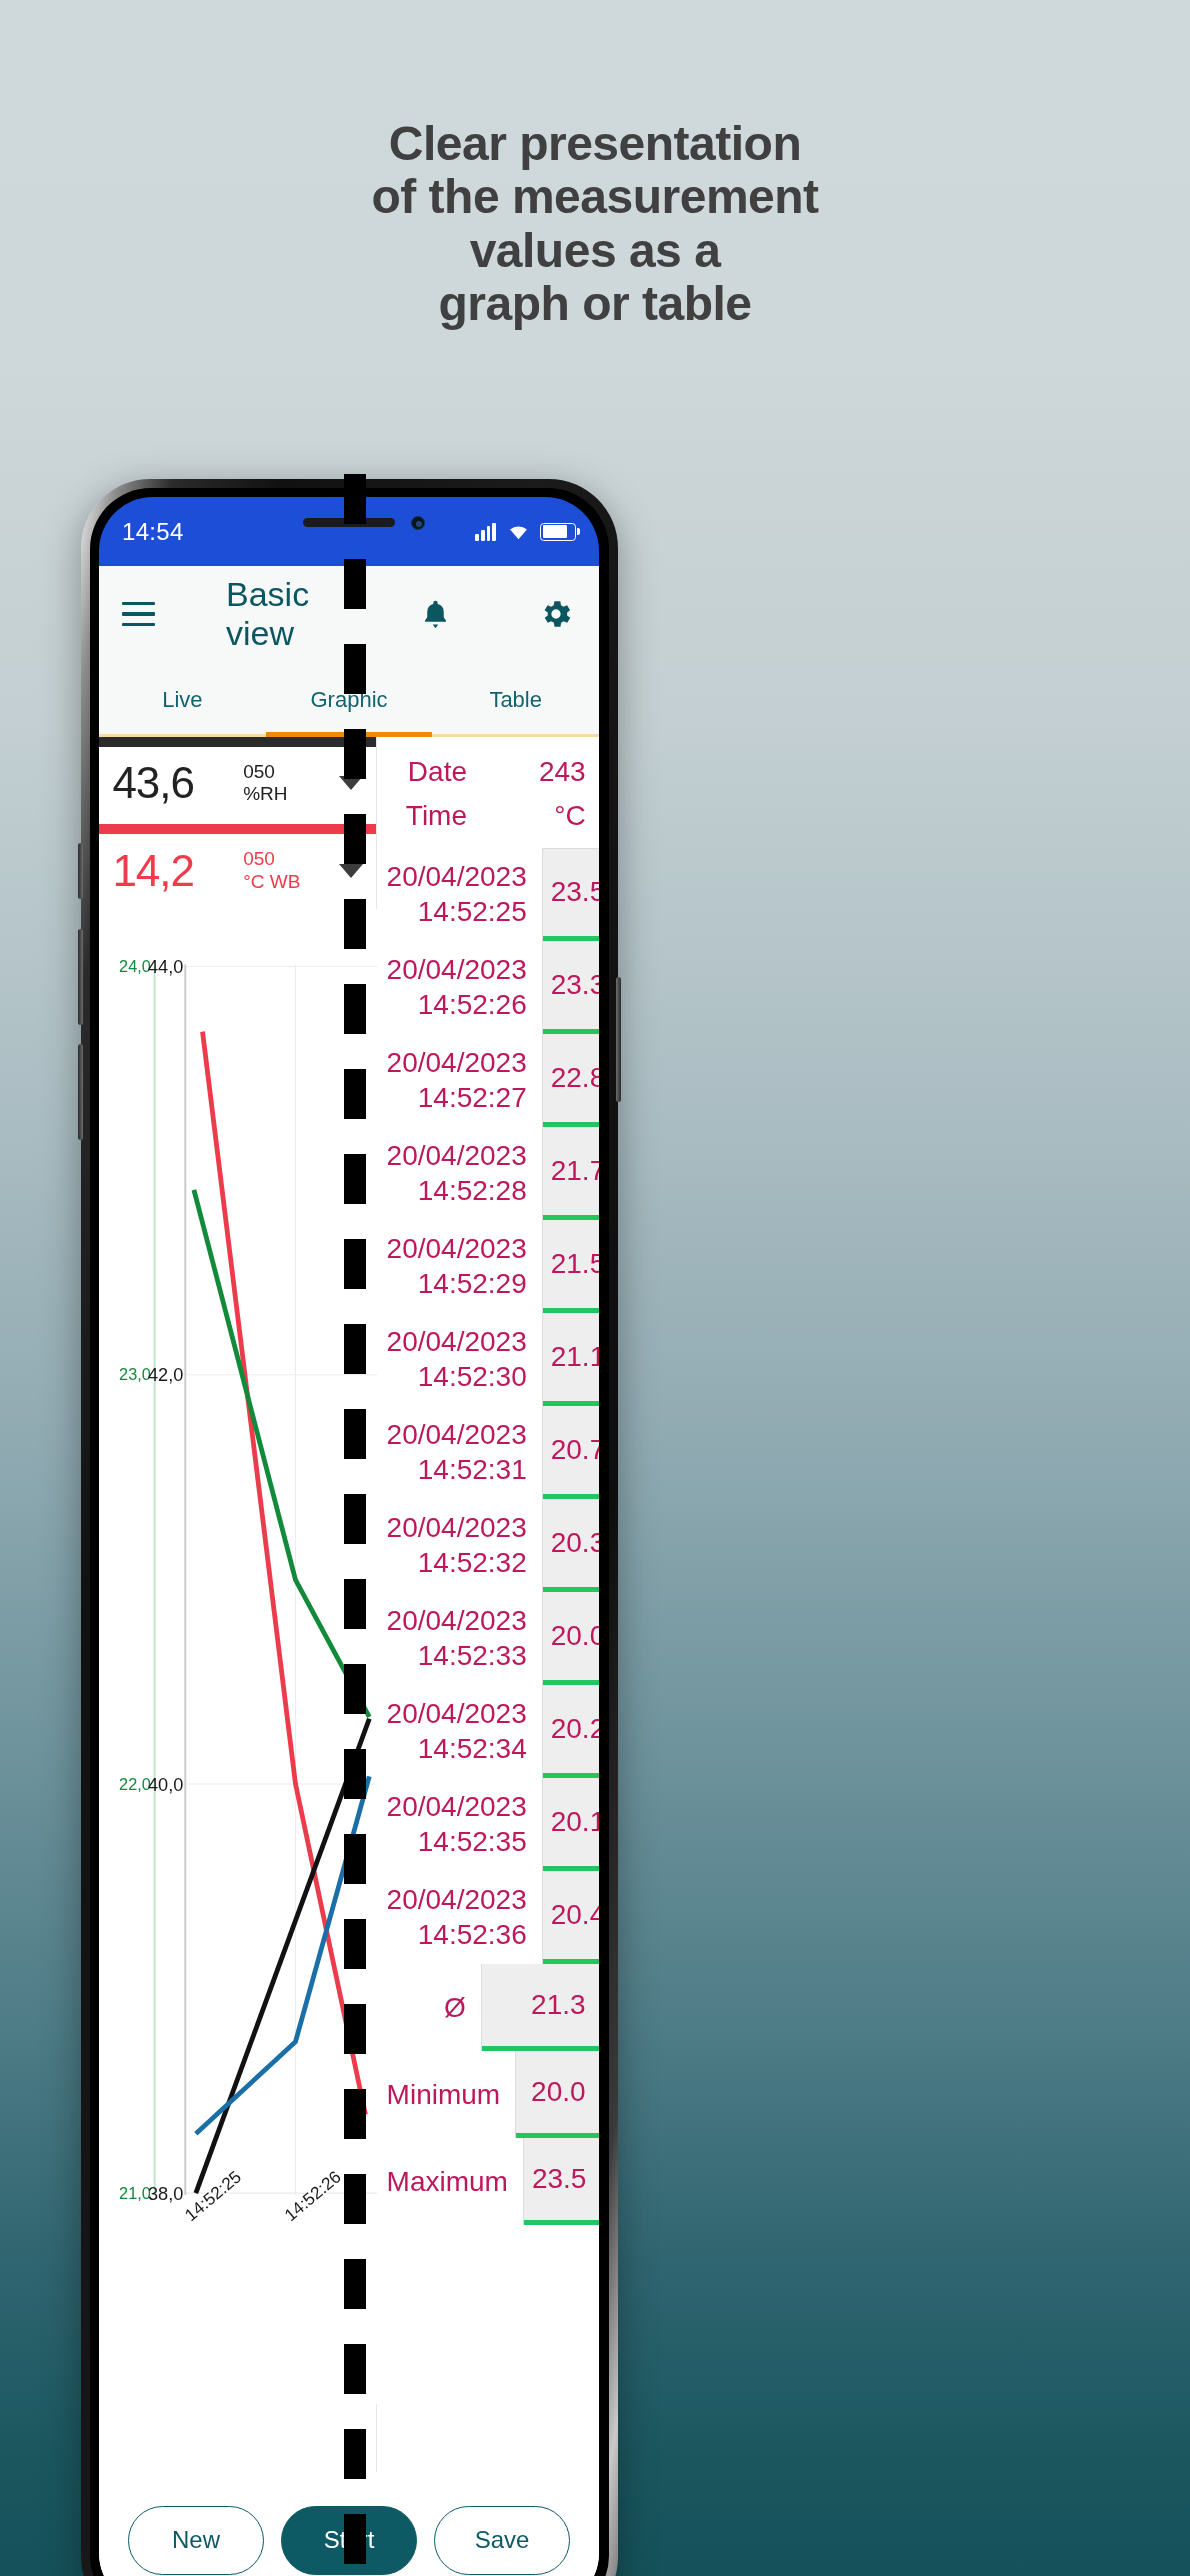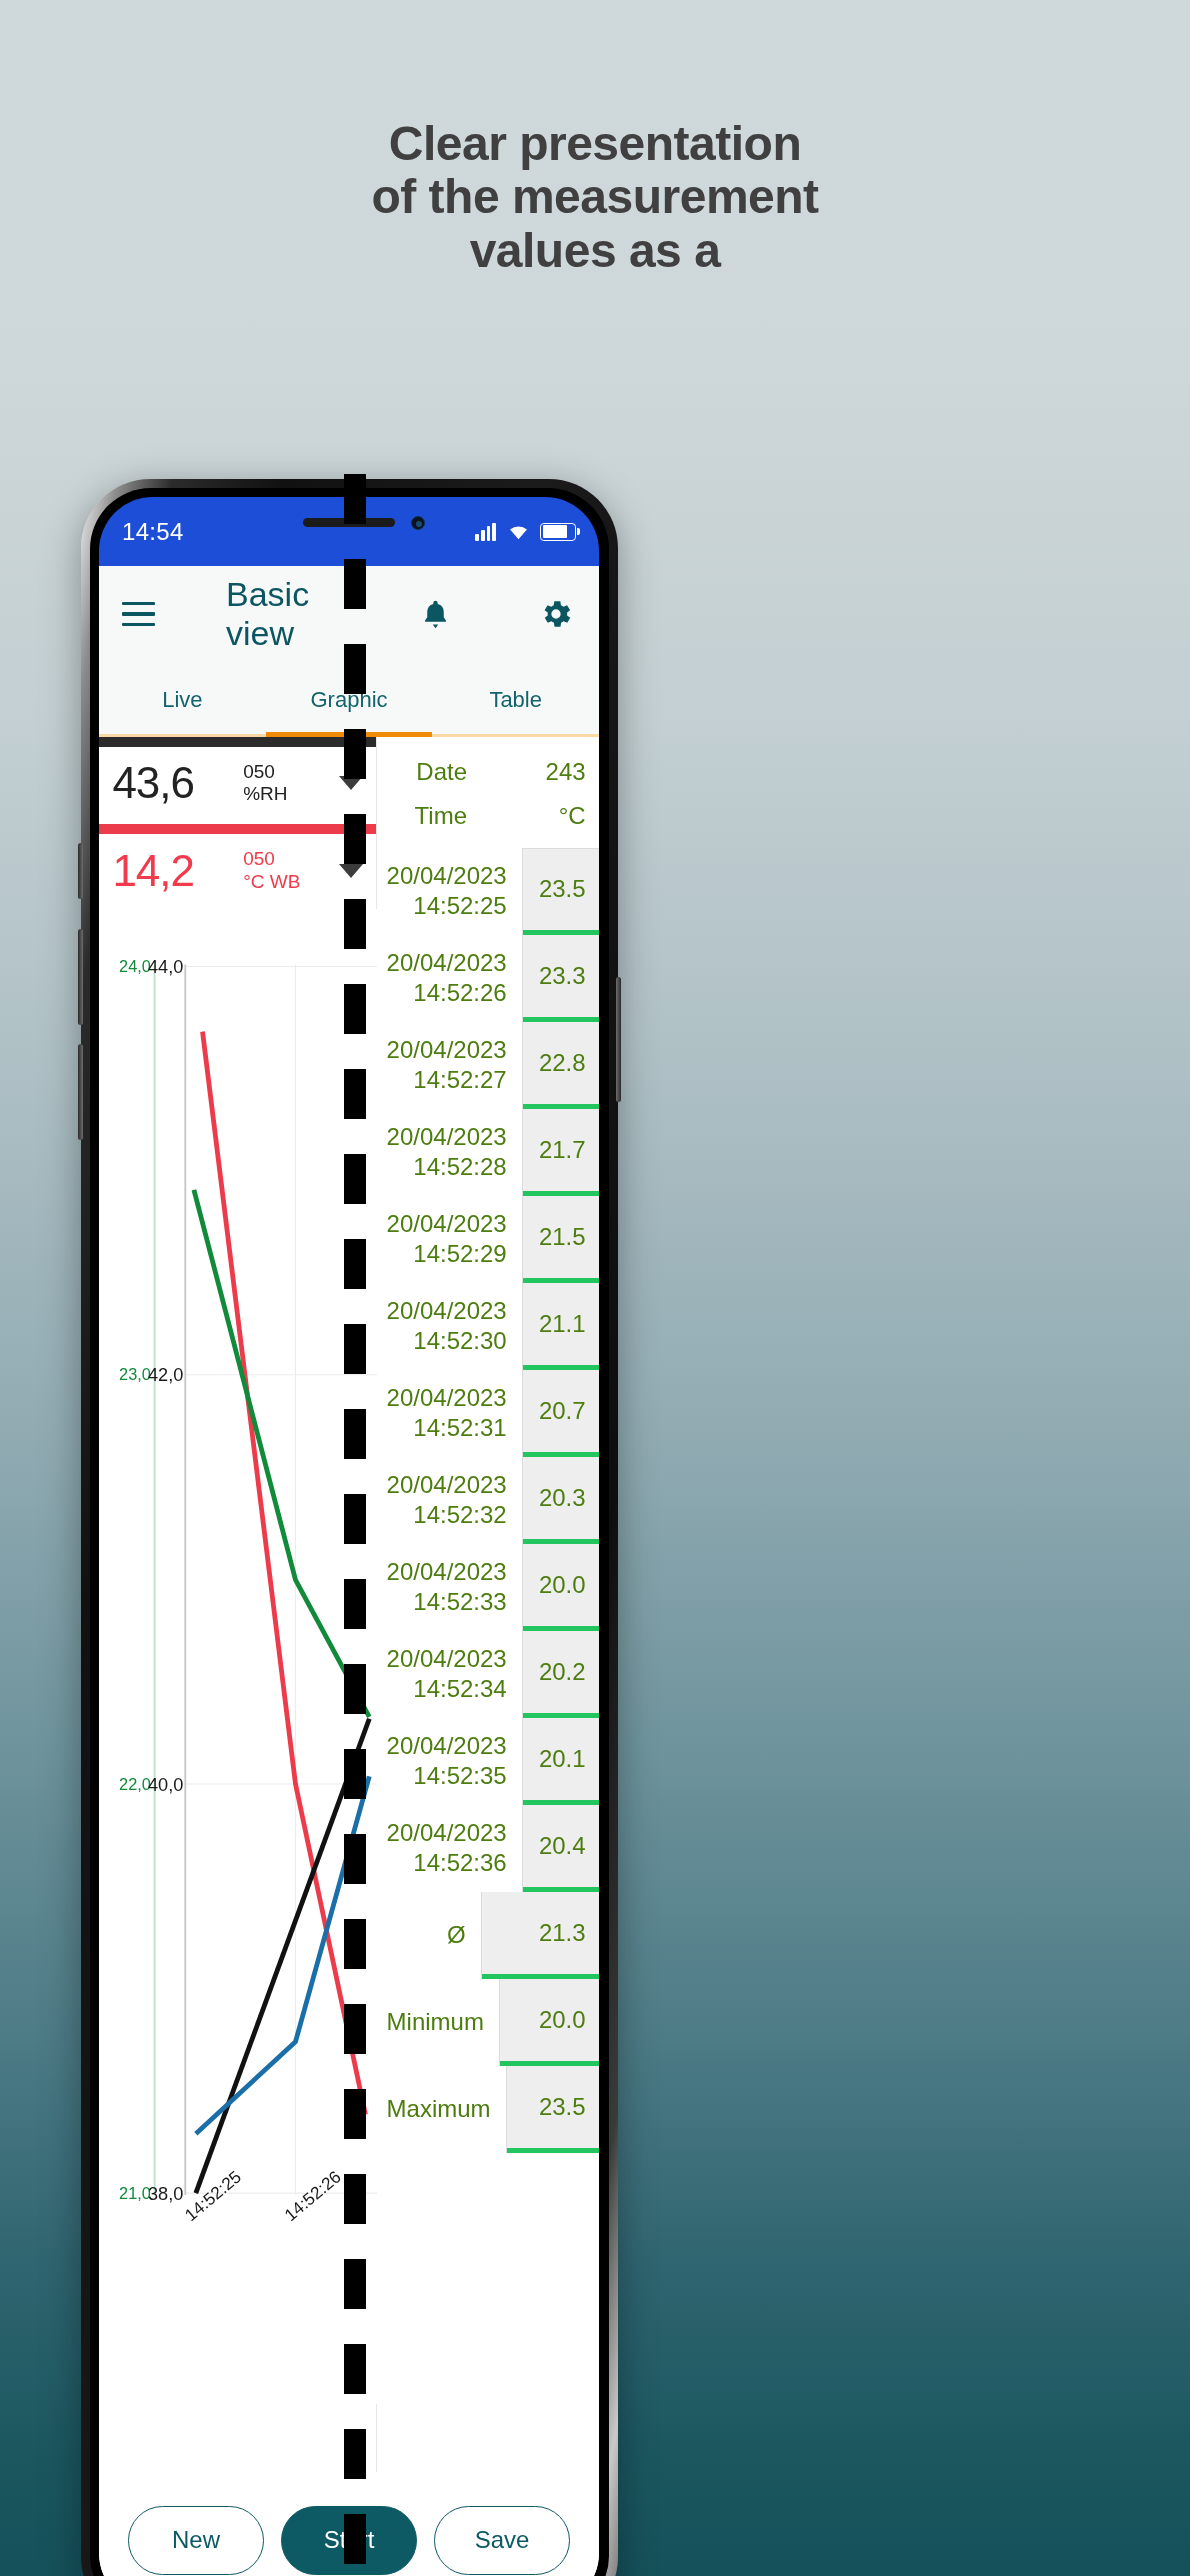--- a/index.html
+++ b/index.html
@@ -304,22 +304,22 @@
     width: 278px;
     background: #fff;
   }
   .chart-svg { position:absolute; left:0; top:0; }
 
   
   .tbl {
     position: absolute;
     left: 0; top: 0;
     width: 100%;
-    font-size: 24px;
-    color: #4d7c0f;
+    font-size: 28px;
+    color: #be185d;
   }
   .tbl-head {
     padding: 13.4px 0 9.6px 0;
     background: #fff;
   }
   .tbl-head .hrow {
     display: flex;
     align-items: center;
     height: 44px;
   }
@@ -398,20 +398,21 @@
     margin-bottom: 35px;
   }
 </style>
 </head>
 <body>
 
 <div class="headline">
   <span class="hl-line">Clear presentation</span>
   <span class="hl-line">of the measurement</span>
   <span class="hl-line">values as a</span>
+  <span class="hl-line">graph or table</span>
 </div>
 
 <div class="phone-wrap">
   <div class="phone-frame"></div>
   <div class="btn-vol v1"></div>
   <div class="btn-vol v2"></div>
   <div class="btn-vol v3"></div>
   <div class="btn-pwr"></div>
   <div class="phone-inner-bezel"></div>
 

